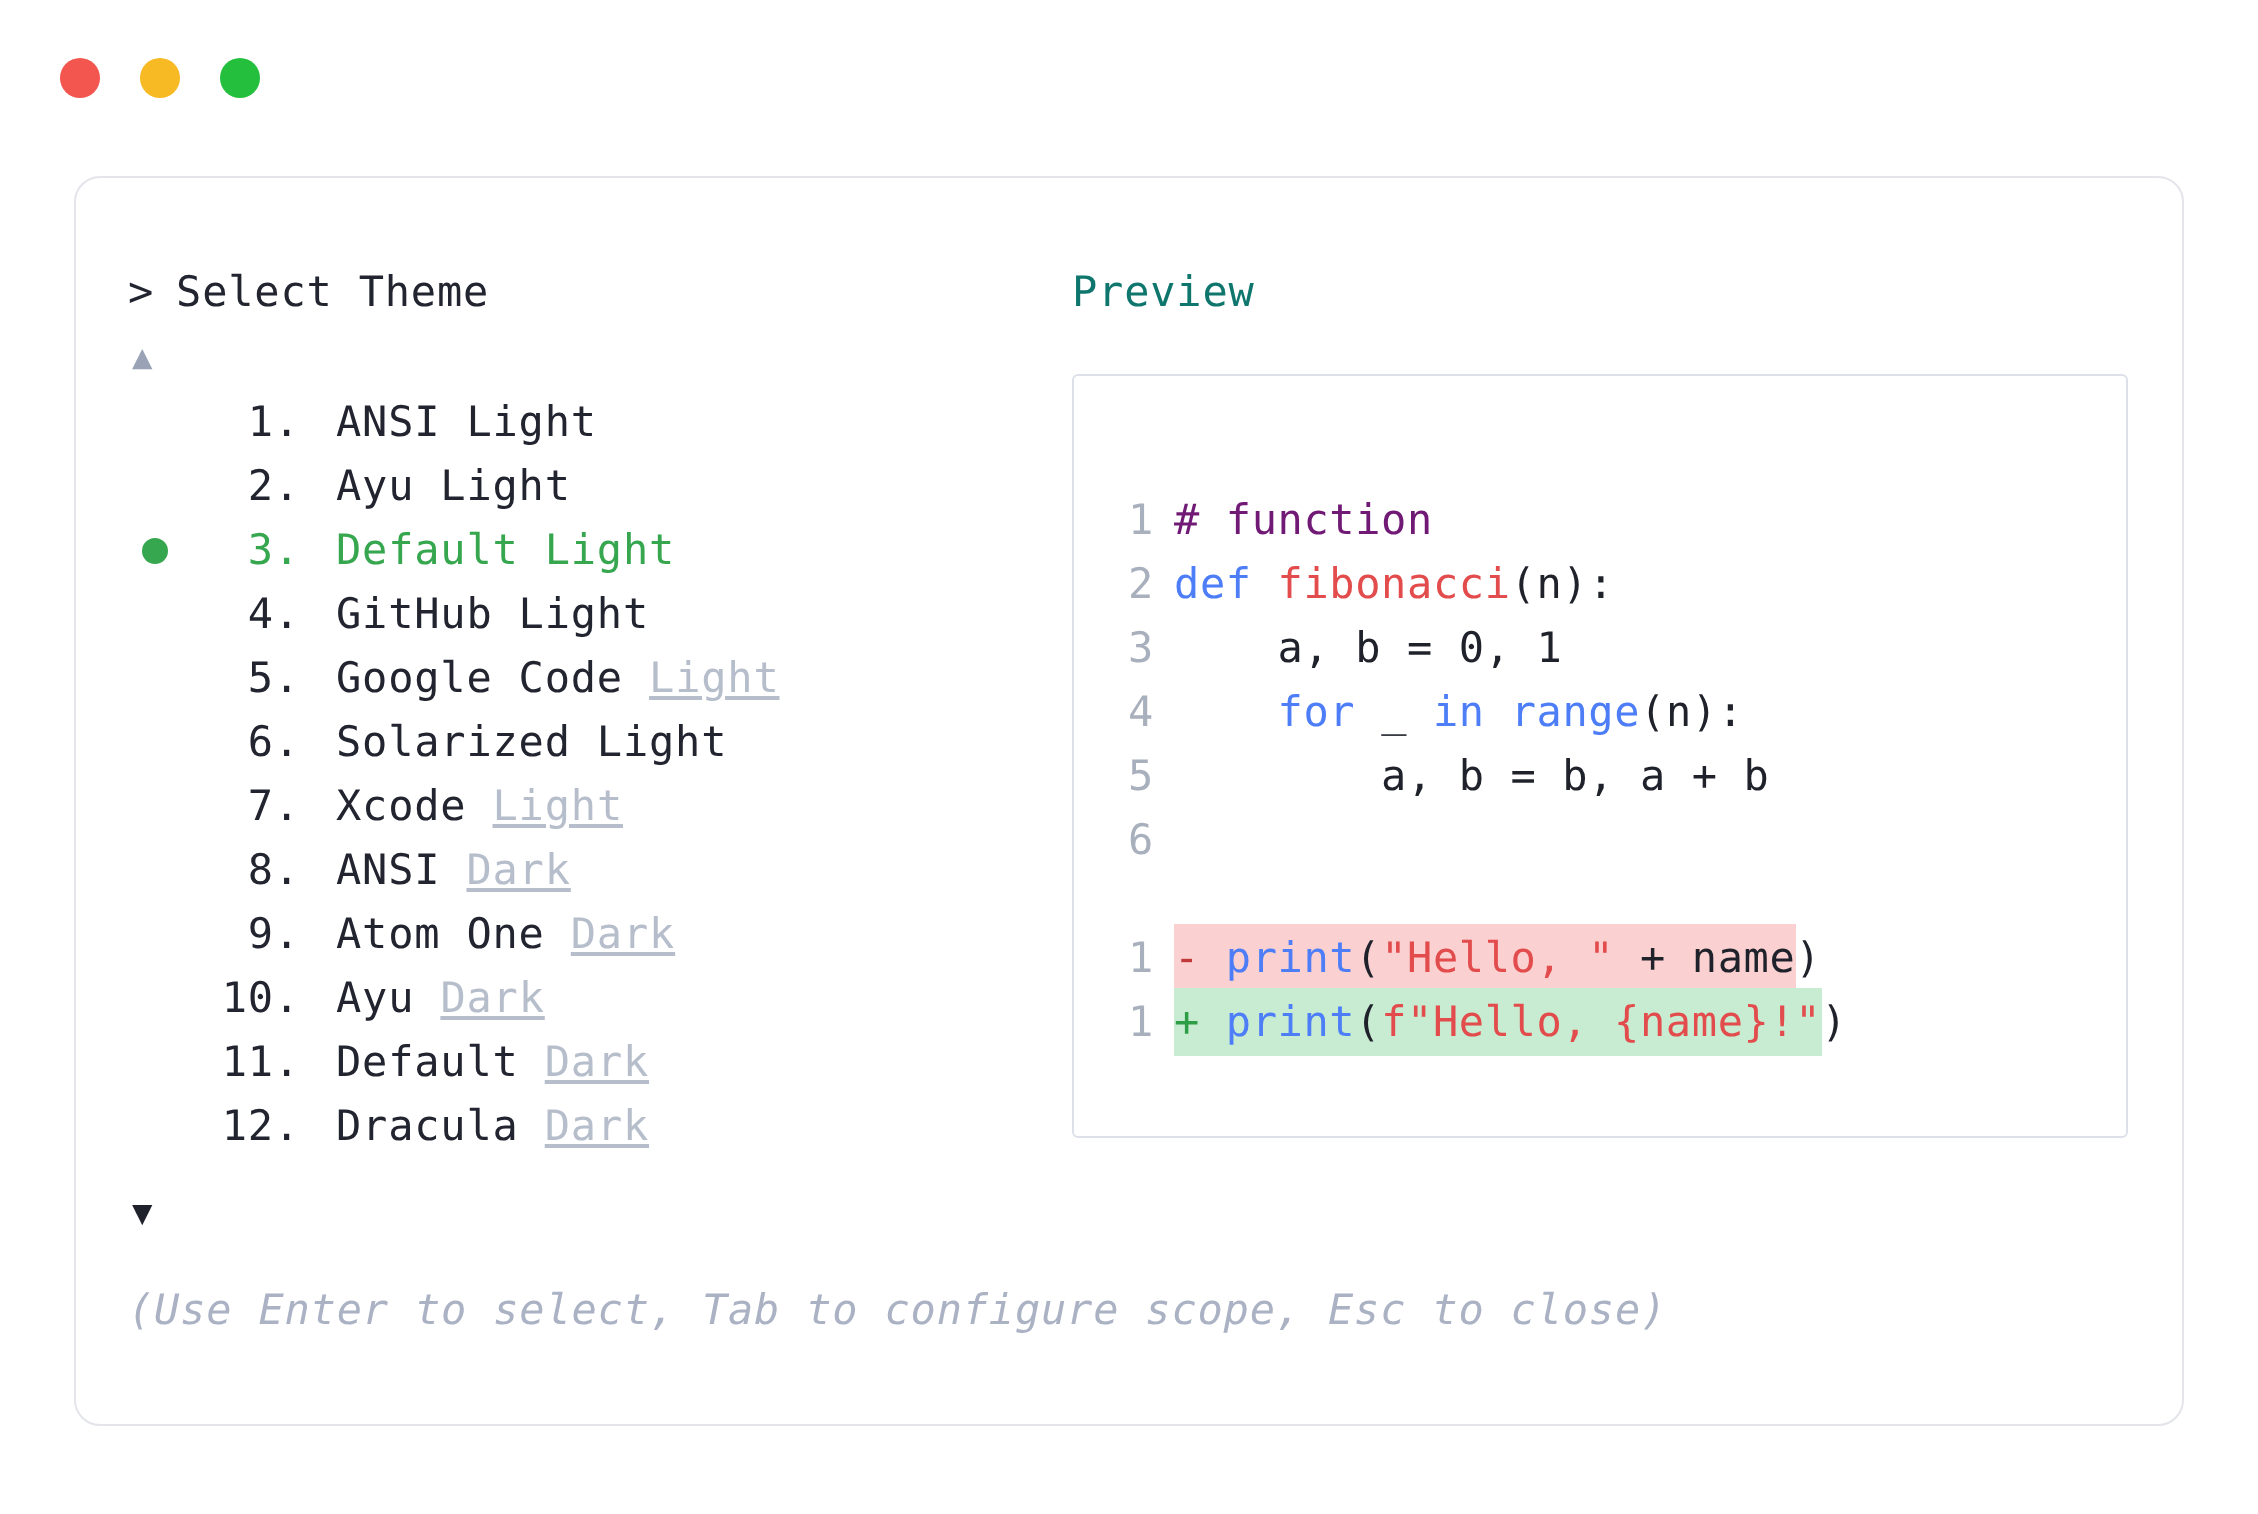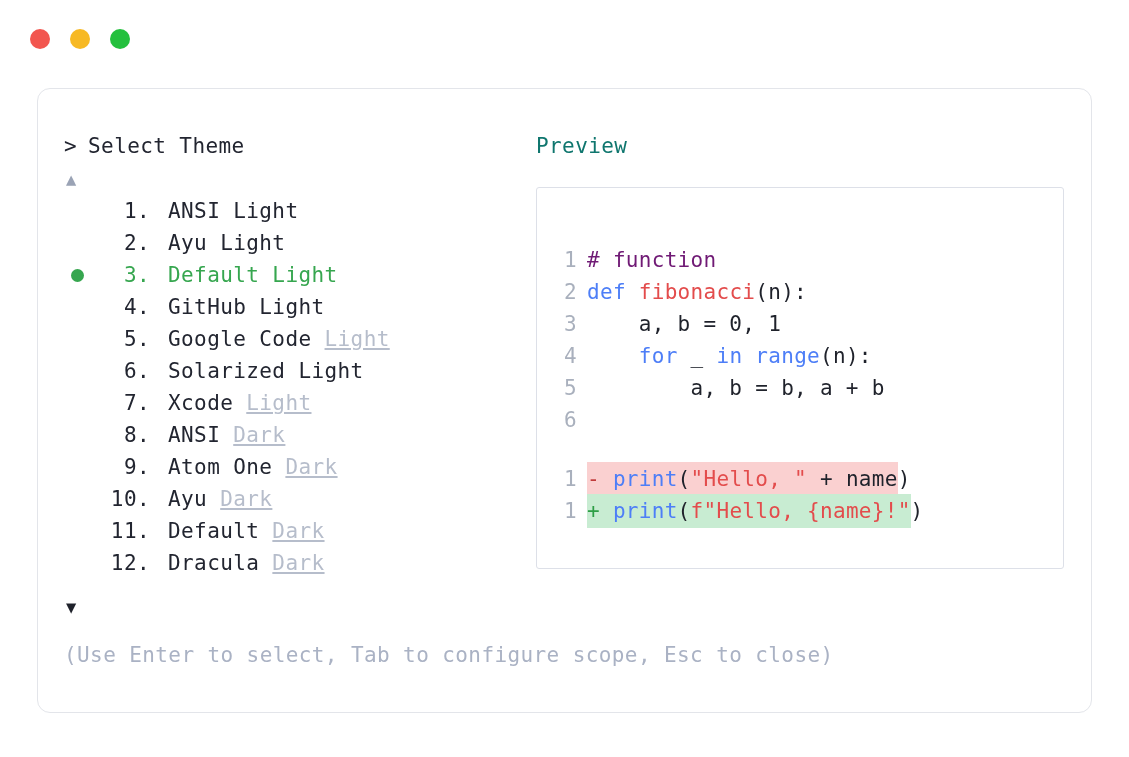--- a/index.html
+++ b/index.html
@@ -141,20 +141,21 @@
   
   .hint {
     position: absolute;
     left: 26px;
     top: 551px;
     font-size: 21px;
     line-height: 30px;
     letter-spacing: 0.4px;
     color: #aab2c4;
     white-space: pre;
+    font-style: italic;
   }
 
   
   .right-col {
     position: absolute;
     left: 498px;
     top: 42px;
     width: 530px;
   }
   .preview-title {

